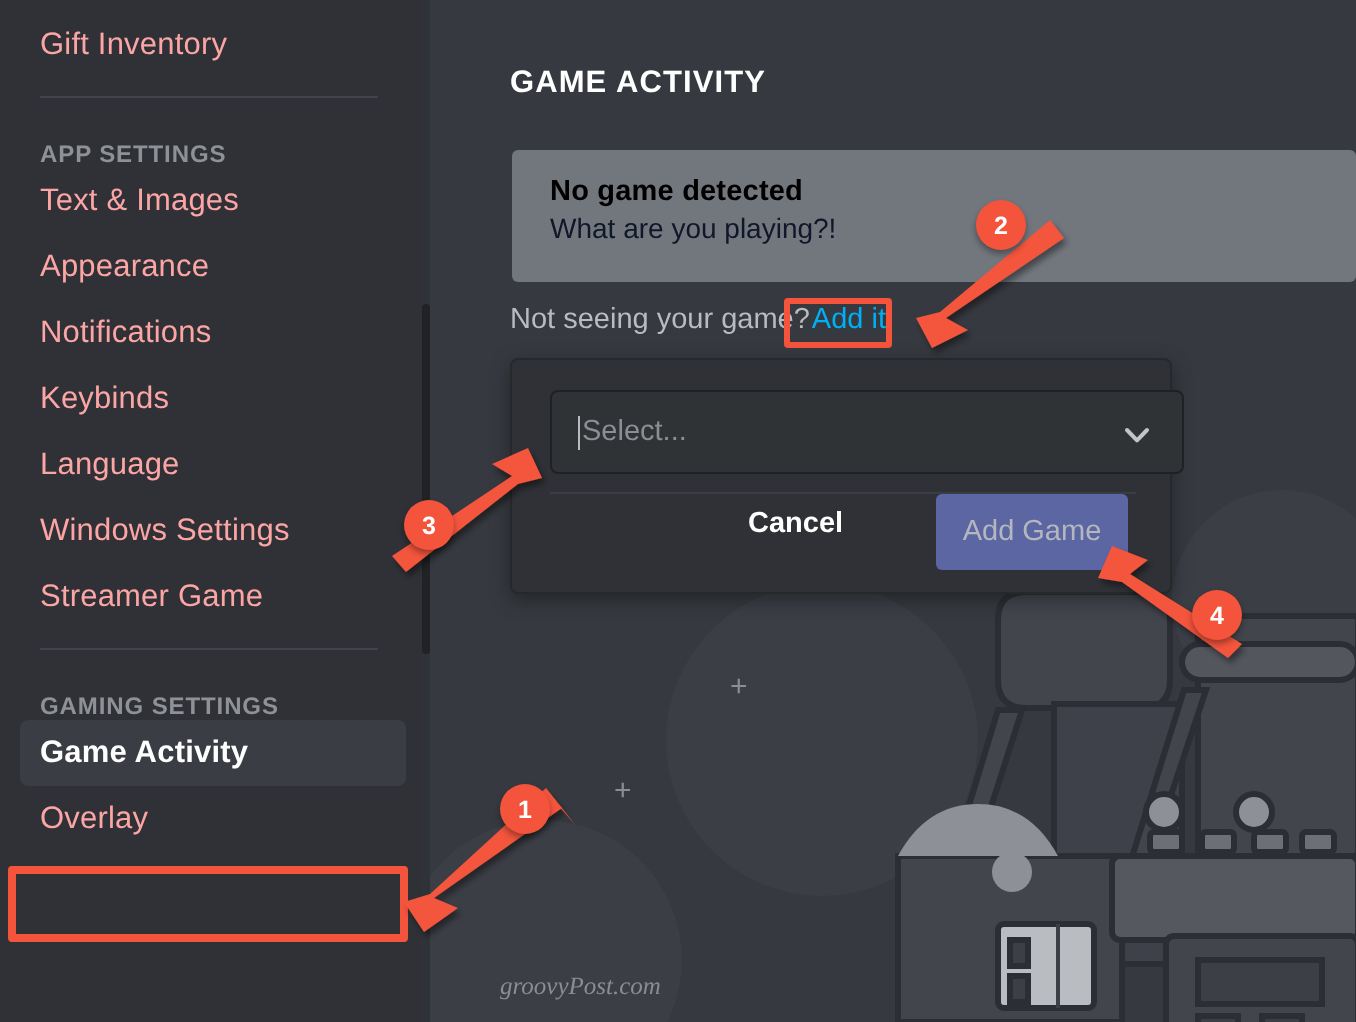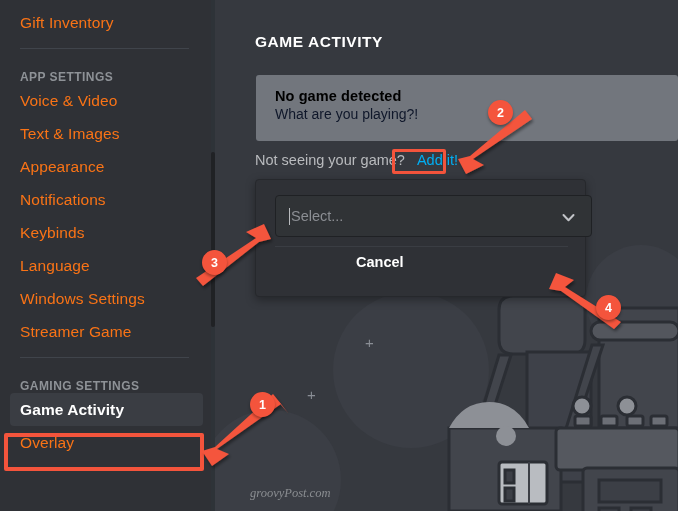--- a/index.html
+++ b/index.html
@@ -24,21 +24,21 @@
     background: #2f3136;
     padding-top: 0px;
   }
   .side-item {
     height: 33px;
     margin: 0 8px 0 10px;
     padding: 0 10px;
     display: flex;
     align-items: center;
     border-radius: 4px;
-    color: #f97316;
+    color: #fca5a5;
     font-size: 15.5px;
     white-space: nowrap;
     letter-spacing: 0.1px;
   }
   .side-item.selected {
     background: #3a3d43;
     color: #ffffff;
     font-weight: bold;
   }
   .side-head {
@@ -124,21 +124,21 @@
 
   #notseeing {
     position: absolute;
     left: 44px; top: 152px;
     font-size: 14.5px;
     color: #b9bbbe;
     white-space: nowrap;
   }
   #notseeing .lnk {
     color: #00aff4;
-    margin-left: 12px;
+    margin-left: 1px;
   }
   #addit-box {
     position: absolute;
     left: 392px; top: 149px;
     width: 54px; height: 25px;
     border: 3px solid #f4543c;
     border-radius: 2px;
     pointer-events: none;
   }
 
@@ -177,21 +177,21 @@
     right: 15px; top: 14px;
   }
   #modal-sep {
     position: absolute;
     left: 19px; top: 66px;
     width: 293px; height: 1px;
     background: #3a3d43;
   }
   #cancel-btn {
     position: absolute;
-    left: 356px; top: 254px;
+    left: 374px; top: 254px;
     color: #ffffff;
     font-size: 14.5px;
     font-weight: bold;
   }
   #addgame-btn {
     position: absolute;
     left: 468px; top: 247px;
     width: 96px; height: 38px;
     background: #5c66a3;
     border-radius: 3px;
@@ -236,23 +236,20 @@
 
 <div id="app">
 
   <div id="sidebar">
     <div style="height:6px"></div>
     <div class="side-item">
       <span>Gift Inventory</span>
     </div>
     <div class="side-div"></div>
     <div class="side-head">APP SETTINGS</div>
-    <div class="side-item">
-      <span>Voice &amp; Video</span>
-    </div>
     <div class="side-item">
       <span>Text &amp; Images</span>
     </div>
     <div class="side-item">
       <span>Appearance</span>
     </div>
     <div class="side-item">
       <span>Notifications</span>
     </div>
     <div class="side-item">
@@ -344,20 +341,23 @@
     <div id="select-field">
       <div id="caret"></div>
       <span id="select-placeholder">Select...</span>
       <svg id="chev" width="15" height="15" viewBox="0 0 15 15">
         <path d="M2.5 5 L7.5 10.2 L12.5 5" fill="none" stroke="#c2c4c8" stroke-width="2" stroke-linecap="round" stroke-linejoin="round"></path>
       </svg>
     </div>
     <div id="modal-sep"></div>
   </div>
   <div id="cancel-btn">Cancel</div>
+  <div id="addgame-btn">
+    <span>Add Game</span>
+  </div>
 
   <svg class="arrow-layer" viewBox="0 0 678 511" xmlns="http://www.w3.org/2000/svg">
     <defs>
       <filter id="ash" x="-40%" y="-40%" width="190%" height="190%">
         <feDropShadow dx="1.5" dy="2.5" stdDeviation="1.6" flood-color="#000" flood-opacity="0.42"></feDropShadow>
       </filter>
     </defs>
 
     <g filter="url(#ash)" fill="#f4543c">
       <path d="M281 404 L217 449 L229 454 L212 466 L202 451 L215 447 L273 394 Z"></path>

